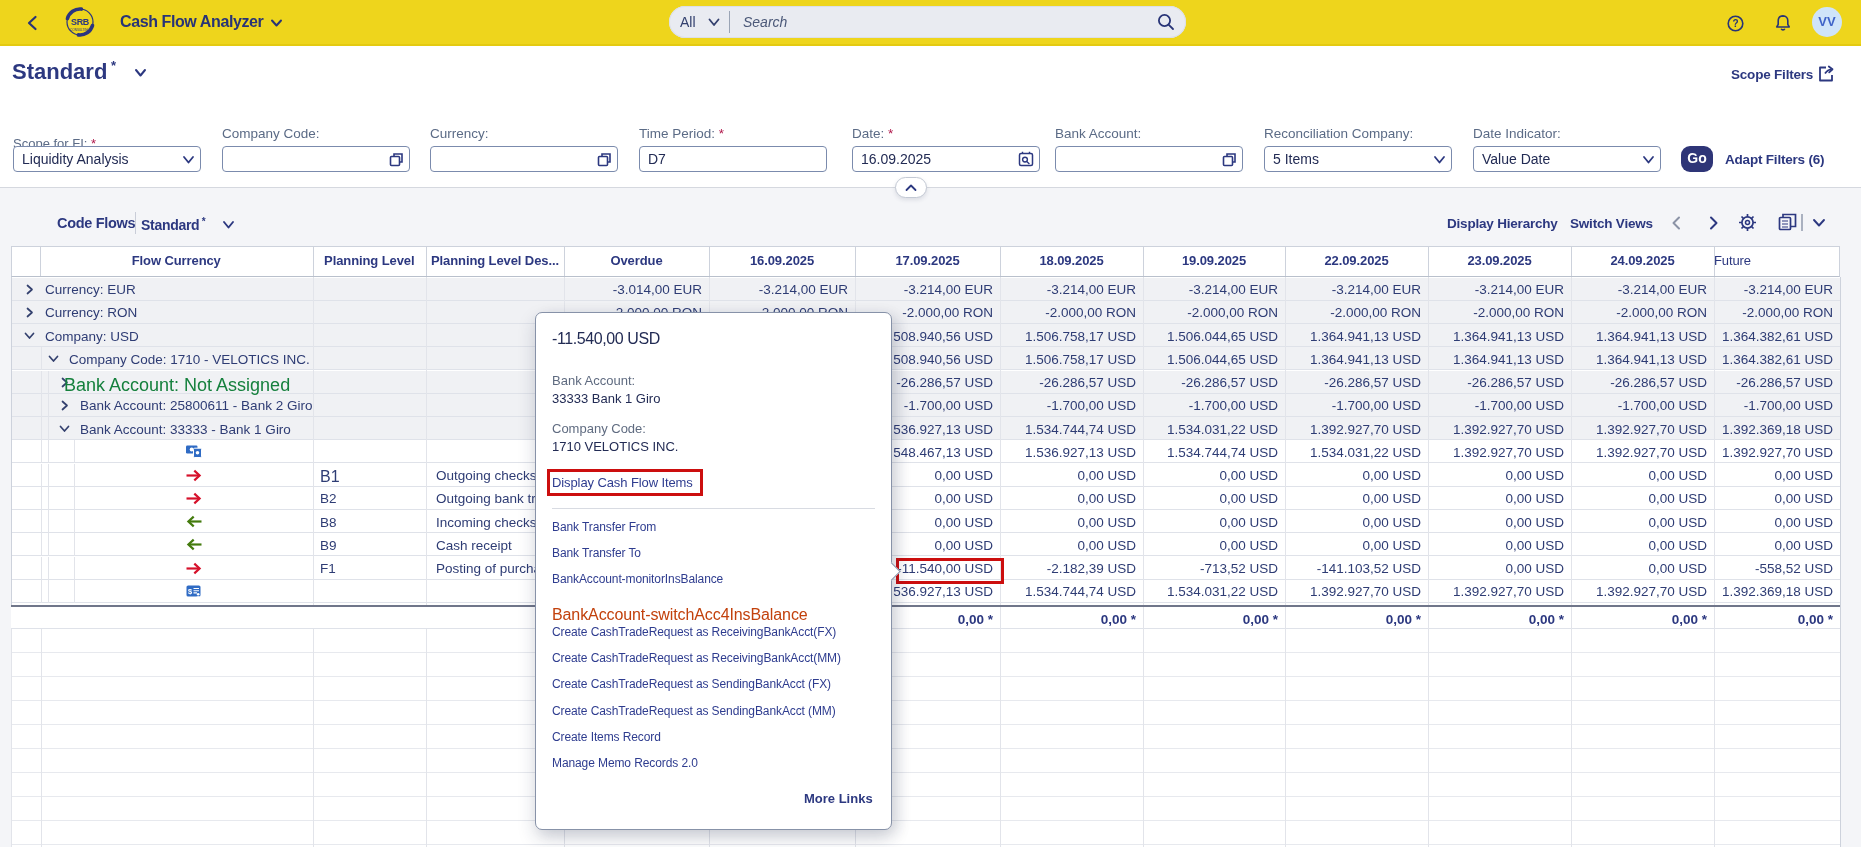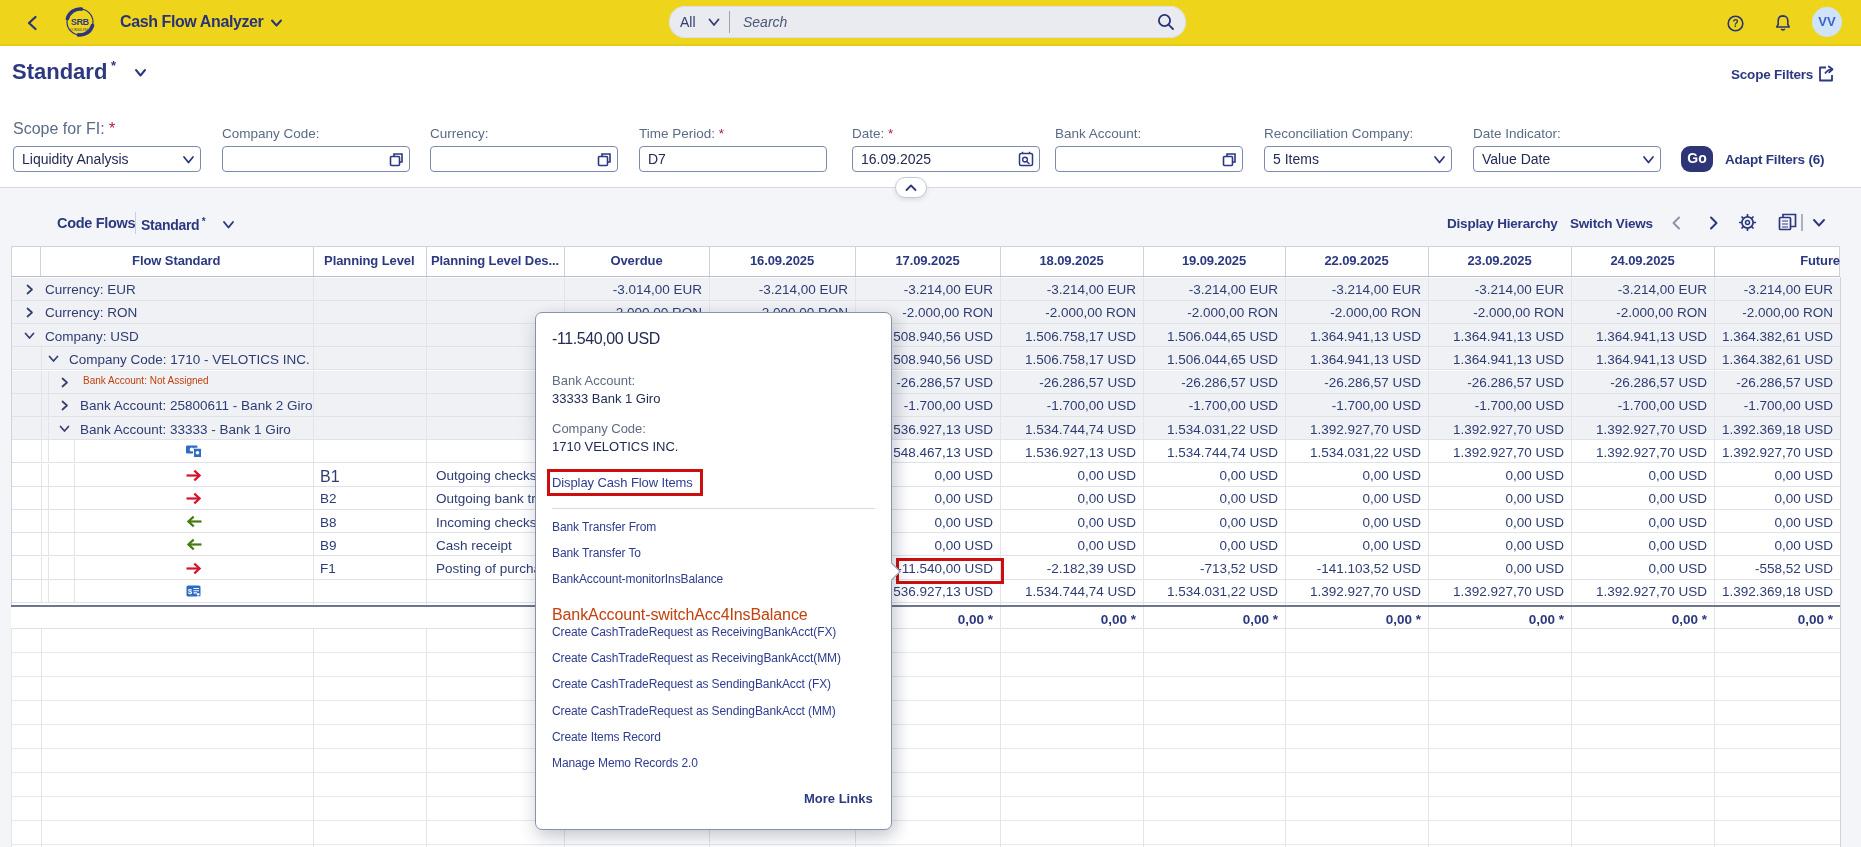--- a/index.html
+++ b/index.html
@@ -42,21 +42,21 @@
 <div style="position:absolute;left:12px;top:58px;font-size:22px;font-weight:bold;color:#2c3880">Standard<span style="font-size:13px;vertical-align:9px"> *</span></div>
 <svg class="ab" style="left:134px;top:68px" width="13" height="10" viewBox="0 0 13 10">
     <path d="M2 2 L6.5 7.5 L11 2" fill="none" stroke="#2c3880" stroke-width="2" stroke-linecap="round" stroke-linejoin="round"></path>
   </svg>
 <div style="position:absolute;left:1731px;top:67px;font-size:13.5px;font-weight:600;letter-spacing:-0.2px;color:#2c3880">Scope Filters</div>
 <svg class="ab" style="left:1817px;top:65px" width="18" height="18" viewBox="0 0 18 18">
     <path d="M9 2.5 L3 2.5 L3 15.5 L15 15.5 L15 10" fill="none" stroke="#2c3880" stroke-width="1.8" stroke-linejoin="round"></path>
     <path d="M8 8.5 C10 5.5 12 4.5 14.6 4.3" fill="none" stroke="#2c3880" stroke-width="1.8"></path>
     <path d="M11.8 1.5 L15.5 4.3 L12.2 7.3" fill="none" stroke="#2c3880" stroke-width="1.8" stroke-linejoin="round" stroke-linecap="round"></path>
   </svg>
-<div style="position:absolute;left:13px;top:120px;font-size:16px;color:#5b6b86">Scope for FI:<span style="color:#b0174a"> *</span></div>
+<div style="position:absolute;left:13px;top:136px;font-size:13px;color:#5b6b86">Scope for FI:<span style="color:#b0174a"> *</span></div>
 <div style="position:absolute;left:13px;top:146px;width:188px;height:26px;background:#fff;border:1px solid #7b8bad;border-radius:4px"></div>
 <div style="position:absolute;left:22px;top:151px;font-size:14px;color:#222b54">Liquidity Analysis</div>
 <svg class="ab" style="left:182px;top:155px" width="13" height="10" viewBox="0 0 13 10">
     <path d="M2 2 L6.5 7.5 L11 2" fill="none" stroke="#2c3880" stroke-width="1.8" stroke-linecap="round" stroke-linejoin="round"></path>
   </svg>
 <div style="position:absolute;left:222px;top:126px;font-size:13.5px;color:#5b6b86">Company Code:</div>
 <div style="position:absolute;left:222px;top:146px;width:188px;height:26px;background:#fff;border:1px solid #7b8bad;border-radius:4px"></div>
 <svg class="ab" style="left:389px;top:152px" width="15" height="15" viewBox="0 0 15 15">
     <rect x="1.5" y="4.5" width="9" height="9" fill="none" stroke="#2c3880" stroke-width="1.6" rx="1"></rect>
     <path d="M5 4.5 L5 2 L13 2 L13 10 L10.5 10" fill="none" stroke="#2c3880" stroke-width="1.6"></path>
@@ -131,32 +131,32 @@
     <path d="M5 4.5 L5 1.5 L17.5 1.5 L17.5 13.5 L12.5 13.5" fill="none" stroke="#2c3880" stroke-width="1.7"></path>
     <path d="M4 8 L10 8 M4 11 L10 11 M4 14 L10 14" stroke="#2c3880" stroke-width="1.2"></path>
   </svg>
 <div style="position:absolute;left:1801px;top:214px;width:1.5px;height:17px;background:#aab1c0"></div>
 <svg class="ab" style="left:1812px;top:218px" width="14" height="10" viewBox="0 0 14 10">
     <path d="M2 2 L7 7.5 L12 2" fill="none" stroke="#2c3880" stroke-width="1.9" stroke-linecap="round" stroke-linejoin="round"></path>
   </svg>
 <div style="position:absolute;left:1840px;top:246px;width:21px;height:601px;background:#f4f5f8"></div>
 <div style="position:absolute;left:0;top:246px;width:11px;height:601px;background:#f4f5f8"></div>
 <div style="position:absolute;left:11px;top:246px;width:1829px;height:31px;background:#fff;border:1px solid #cdd2dc;border-bottom:1px solid #b9c0cc"></div>
-<div style="position:absolute;left:40px;top:253px;width:272.5px;text-align:center;font-size:13px;font-weight:bold;letter-spacing:-0.1px;color:#2c3880">Flow Standard</div>
+<div style="position:absolute;left:40px;top:253px;width:272.5px;text-align:center;font-size:13px;font-weight:bold;letter-spacing:-0.1px;color:#2c3880">Flow Currency</div>
 <div style="position:absolute;left:312.5px;top:253px;width:113.5px;text-align:center;font-size:13px;font-weight:bold;letter-spacing:-0.1px;color:#2c3880">Planning Level</div>
 <div style="position:absolute;left:426px;top:253px;width:138px;text-align:center;font-size:13px;font-weight:bold;letter-spacing:-0.1px;color:#2c3880">Planning Level Des...</div>
 <div style="position:absolute;left:564px;top:253px;width:145px;text-align:center;font-size:13px;font-weight:bold;letter-spacing:-0.1px;color:#2c3880">Overdue</div>
 <div style="position:absolute;left:709px;top:253px;width:146px;text-align:center;font-size:13px;font-weight:bold;letter-spacing:-0.1px;color:#2c3880">16.09.2025</div>
 <div style="position:absolute;left:855px;top:253px;width:145px;text-align:center;font-size:13px;font-weight:bold;letter-spacing:-0.1px;color:#2c3880">17.09.2025</div>
 <div style="position:absolute;left:1000px;top:253px;width:143px;text-align:center;font-size:13px;font-weight:bold;letter-spacing:-0.1px;color:#2c3880">18.09.2025</div>
 <div style="position:absolute;left:1143px;top:253px;width:142px;text-align:center;font-size:13px;font-weight:bold;letter-spacing:-0.1px;color:#2c3880">19.09.2025</div>
 <div style="position:absolute;left:1285px;top:253px;width:143px;text-align:center;font-size:13px;font-weight:bold;letter-spacing:-0.1px;color:#2c3880">22.09.2025</div>
 <div style="position:absolute;left:1428px;top:253px;width:143px;text-align:center;font-size:13px;font-weight:bold;letter-spacing:-0.1px;color:#2c3880">23.09.2025</div>
 <div style="position:absolute;left:1571px;top:253px;width:143px;text-align:center;font-size:13px;font-weight:bold;letter-spacing:-0.1px;color:#2c3880">24.09.2025</div>
-<div style="position:absolute;left:1714px;top:253px;width:126px;text-align:right;font-size:13px;font-weight:bold;letter-spacing:-0.1px;color:#2c3880">Future</div>
+<div style="position:absolute;left:1714px;top:253px;width:126px;text-align:left;font-size:13px;font-weight:normal;letter-spacing:-0.1px;color:#2c3880">Future</div>
 <div style="position:absolute;left:40px;top:247px;width:1px;height:29px;background:#cdd2dc"></div>
 <div style="position:absolute;left:312.5px;top:247px;width:1px;height:29px;background:#cdd2dc"></div>
 <div style="position:absolute;left:426px;top:247px;width:1px;height:29px;background:#cdd2dc"></div>
 <div style="position:absolute;left:564px;top:247px;width:1px;height:29px;background:#cdd2dc"></div>
 <div style="position:absolute;left:709px;top:247px;width:1px;height:29px;background:#cdd2dc"></div>
 <div style="position:absolute;left:855px;top:247px;width:1px;height:29px;background:#cdd2dc"></div>
 <div style="position:absolute;left:1000px;top:247px;width:1px;height:29px;background:#cdd2dc"></div>
 <div style="position:absolute;left:1143px;top:247px;width:1px;height:29px;background:#cdd2dc"></div>
 <div style="position:absolute;left:1285px;top:247px;width:1px;height:29px;background:#cdd2dc"></div>
 <div style="position:absolute;left:1428px;top:247px;width:1px;height:29px;background:#cdd2dc"></div>
@@ -229,21 +229,21 @@
     <path d="M1.5 1.5 L5.5 6 L9.5 1.5" fill="none" stroke="#33406e" stroke-width="1.7" stroke-linecap="round" stroke-linejoin="round"></path>
   </svg>
 <div style="position:absolute;left:45px;top:328.5px;font-size:13.5px;color:#2e3c74;white-space:nowrap">Company: USD</div>
 <svg class="ab" style="left:48px;top:355.2px" width="11" height="8" viewBox="0 0 11 8">
     <path d="M1.5 1.5 L5.5 6 L9.5 1.5" fill="none" stroke="#33406e" stroke-width="1.7" stroke-linecap="round" stroke-linejoin="round"></path>
   </svg>
 <div style="position:absolute;left:69px;top:351.8px;font-size:13.5px;color:#2e3c74;white-space:nowrap">Company Code: 1710 - VELOTICS INC.</div>
 <svg class="ab" style="left:61px;top:376.5px" width="8" height="11" viewBox="0 0 8 11">
     <path d="M1.5 1.5 L6 5.5 L1.5 9.5" fill="none" stroke="#33406e" stroke-width="1.7" stroke-linecap="round" stroke-linejoin="round"></path>
   </svg>
-<div style="position:absolute;left:83px;top:375px;font-size:10px;color:#c2410c;white-space:nowrap">Bank Account: Not Assigned</div>
+<div style="position:absolute;left:64px;top:375px;font-size:18px;color:#15803d;white-space:nowrap">Bank Account: Not Assigned</div>
 <svg class="ab" style="left:61px;top:399.8px" width="8" height="11" viewBox="0 0 8 11">
     <path d="M1.5 1.5 L6 5.5 L1.5 9.5" fill="none" stroke="#33406e" stroke-width="1.7" stroke-linecap="round" stroke-linejoin="round"></path>
   </svg>
 <div style="position:absolute;left:80px;top:398.2px;font-size:13.5px;color:#2e3c74;white-space:nowrap">Bank Account: 25800611 - Bank 2 Giro</div>
 <svg class="ab" style="left:59px;top:425px" width="11" height="8" viewBox="0 0 11 8">
     <path d="M1.5 1.5 L5.5 6 L9.5 1.5" fill="none" stroke="#33406e" stroke-width="1.7" stroke-linecap="round" stroke-linejoin="round"></path>
   </svg>
 <div style="position:absolute;left:80px;top:421.5px;font-size:13.5px;color:#2e3c74;white-space:nowrap">Bank Account: 33333 - Bank 1 Giro</div>
 <svg class="ab" style="left:186px;top:445.2px" width="16" height="13" viewBox="0 0 16 13">
     <rect x="0" y="0.5" width="11.5" height="8" rx="1.2" fill="#2f6bc4"></rect>

